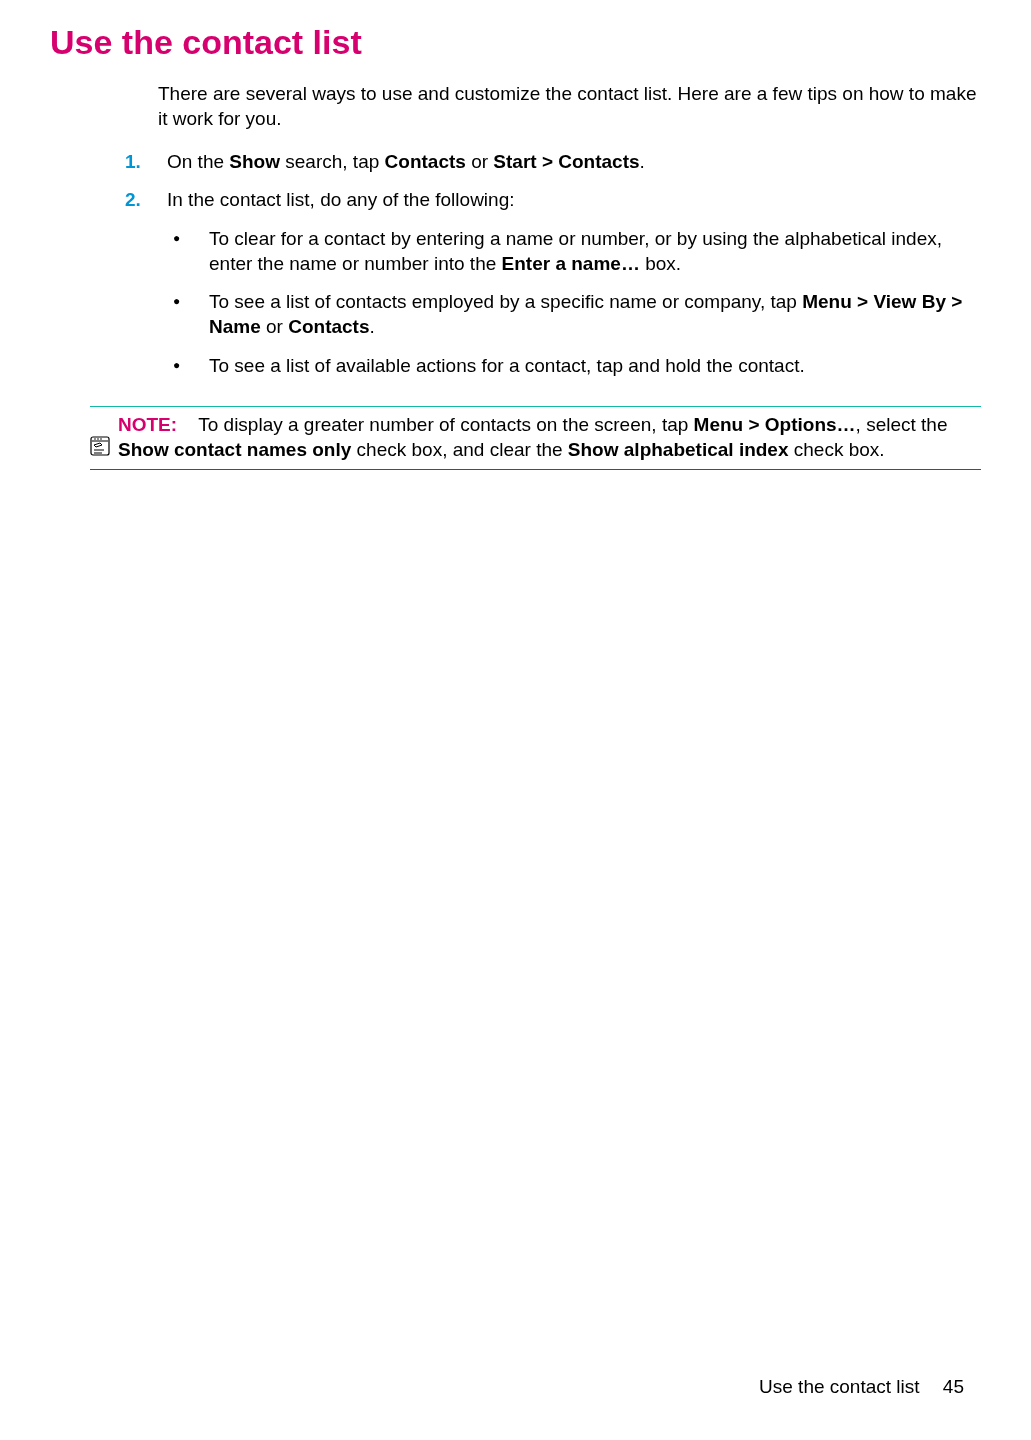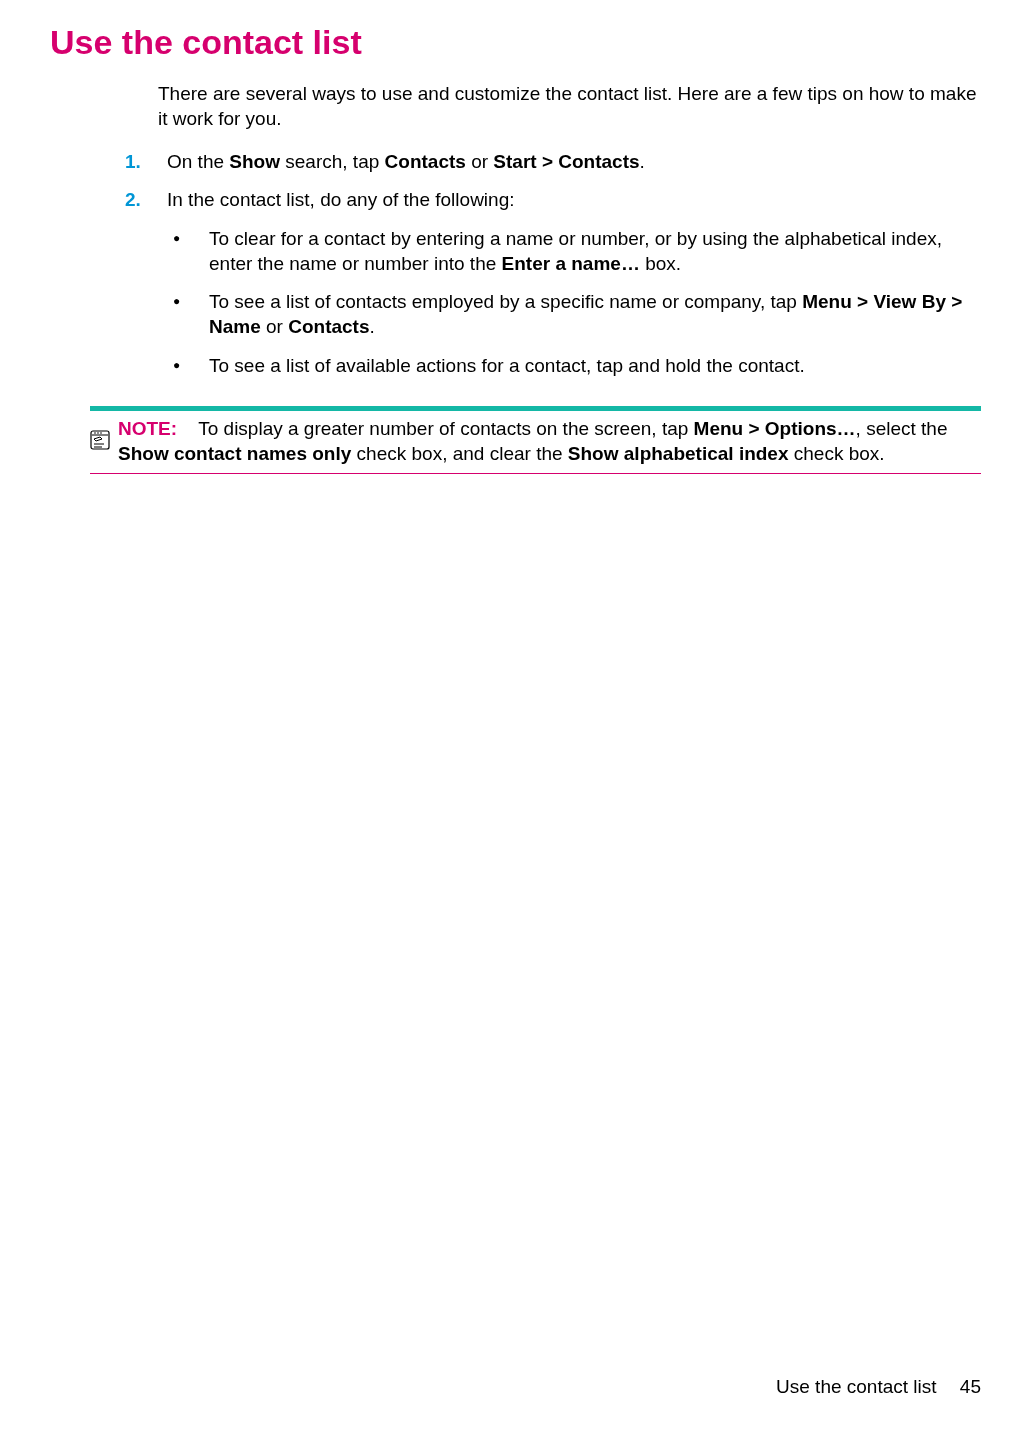--- a/index.html
+++ b/index.html
@@ -55,43 +55,43 @@
       text-align: left;
       padding-left: 6px;
       font-size: 12px;
       line-height: 22px;
     }
     .bullet-body {
       flex: 1;
     }
     .note-block {
       margin-left: 40px;
-      border-top: 5px solid #14b8a6;
+      border-top: 1px solid #14b8a6;
       border-bottom: 1px solid #d6006e;
       padding: 6px 0 6px 0;
       margin-top: 8px;
       display: flex;
-      align-items: center;
+      align-items: flex-end;
     }
     .note-icon {
       min-width: 28px;
       padding-top: 2px;
     }
     .note-content {
       flex: 1;
     }
     .note-label {
       color: #d6006e;
       font-weight: bold;
     }
     .bold { font-weight: bold; }
     .footer {
       position: absolute;
       bottom: 40px;
-      right: 50px;
+      right: 67px;
       font-size: 19px;
     }
     .footer-title {
       margin-right: 18px;
     }
   </style>
 </head>
 <body>
 
 <h1 class="page-heading">Use the contact list</h1>

